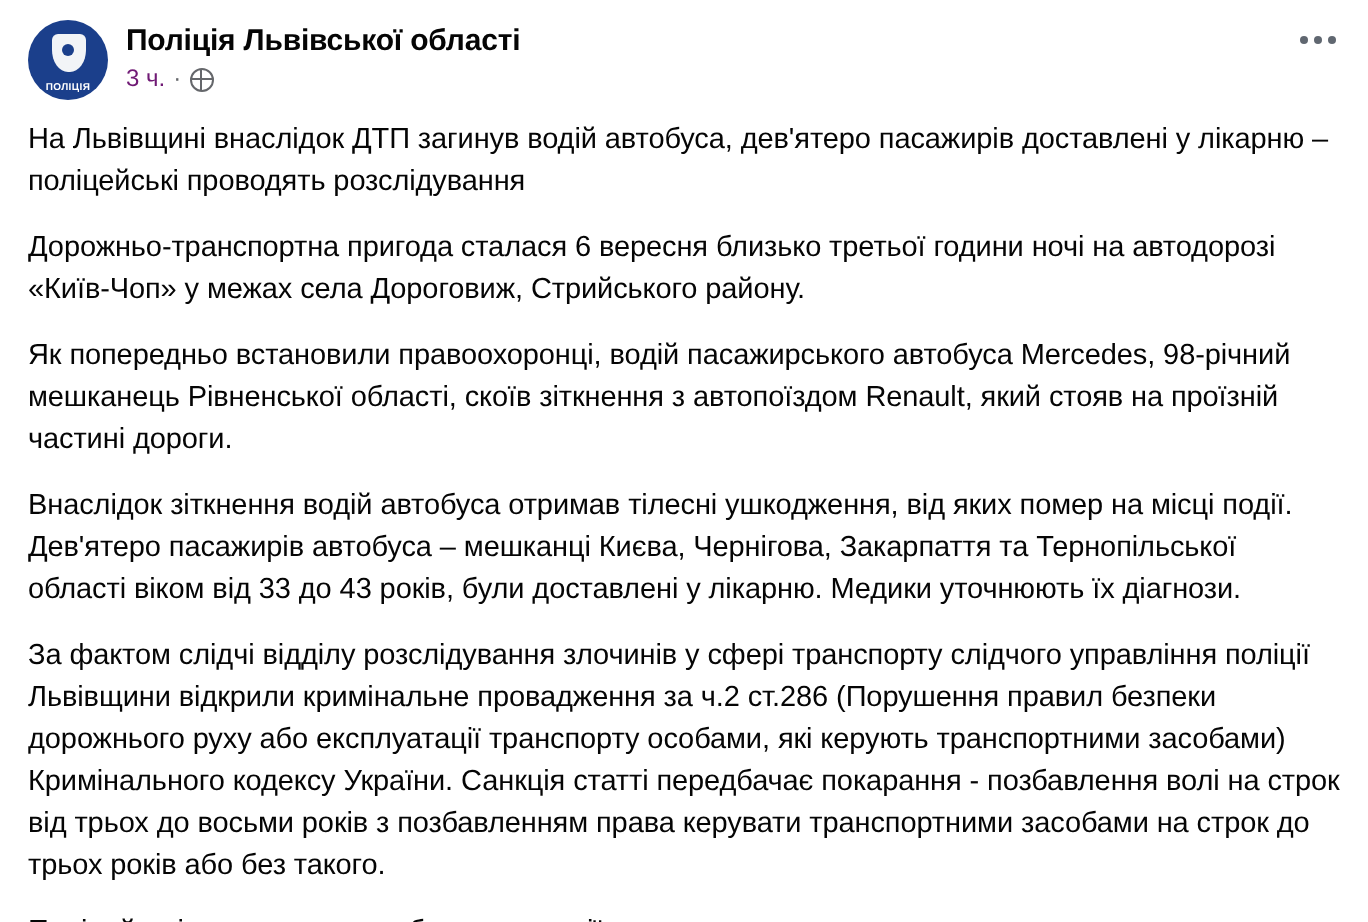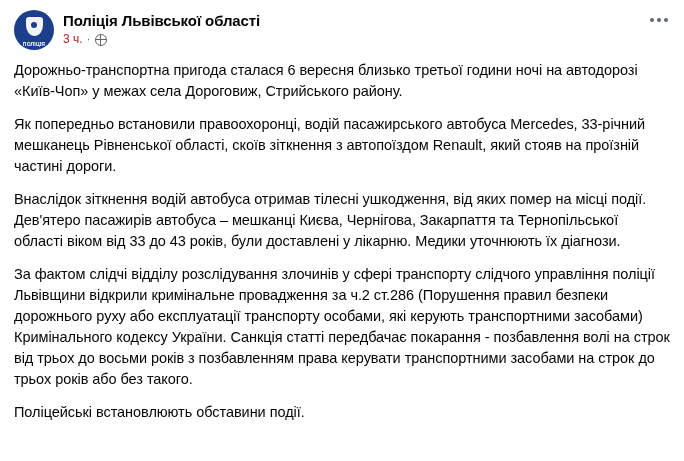--- a/index.html
+++ b/index.html
@@ -84,21 +84,21 @@
     line-height: 19px;
     letter-spacing: -0.1px;
   }
   .meta-row {
     display: flex;
     align-items: center;
     margin-top: 2px;
   }
   .timestamp {
     font-size: 12px;
-    color: #b91c1c;
+    color: #701a75;
     line-height: 15px;
   }
   .dot-sep {
     font-size: 12px;
     color: #65676b;
     margin: 0 4px;
     line-height: 15px;
   }
   .globe-icon {
     width: 12px;
@@ -181,20 +181,21 @@
     </div>
   </div>
 
   <div class="menu-dots">
     <span></span>
     <span></span>
     <span></span>
   </div>
 
   <div class="post-body">
+    <p class="first">На Львівщині внаслідок ДТП загинув водій автобуса, дев'ятеро пасажирів доставлені у лікарню – поліцейські проводять розслідування</p>
     <p>Дорожньо-транспортна пригода сталася 6 вересня близько третьої години ночі на автодорозі «Київ-Чоп» у межах села Дороговиж, Стрийського району.</p>
-    <p>Як попередньо встановили правоохоронці, водій пасажирського автобуса Mercedes, 33-річний мешканець Рівненської області, скоїв зіткнення з автопоїздом Renault, який стояв на проїзній частині дороги.</p>
+    <p>Як попередньо встановили правоохоронці, водій пасажирського автобуса Mercedes, 98-річний мешканець Рівненської області, скоїв зіткнення з автопоїздом Renault, який стояв на проїзній частині дороги.</p>
     <p>Внаслідок зіткнення водій автобуса отримав тілесні ушкодження, від яких помер на місці події. Дев'ятеро пасажирів автобуса – мешканці Києва, Чернігова, Закарпаття та Тернопільської області віком від 33 до 43 років, були доставлені у лікарню. Медики уточнюють їх діагнози.</p>
     <p>За фактом слідчі відділу розслідування злочинів у сфері транспорту слідчого управління поліції Львівщини відкрили кримінальне провадження за ч.2 ст.286 (Порушення правил безпеки дорожнього руху або експлуатації транспорту особами, які керують транспортними засобами) Кримінального кодексу України. Санкція статті передбачає покарання - позбавлення волі на строк від трьох до восьми років з позбавленням права керувати транспортними засобами на строк до трьох років або без такого.</p>
     <p>Поліцейські встановлюють обставини події.</p>
   </div>
 
 </div>
 
 </body></html>

